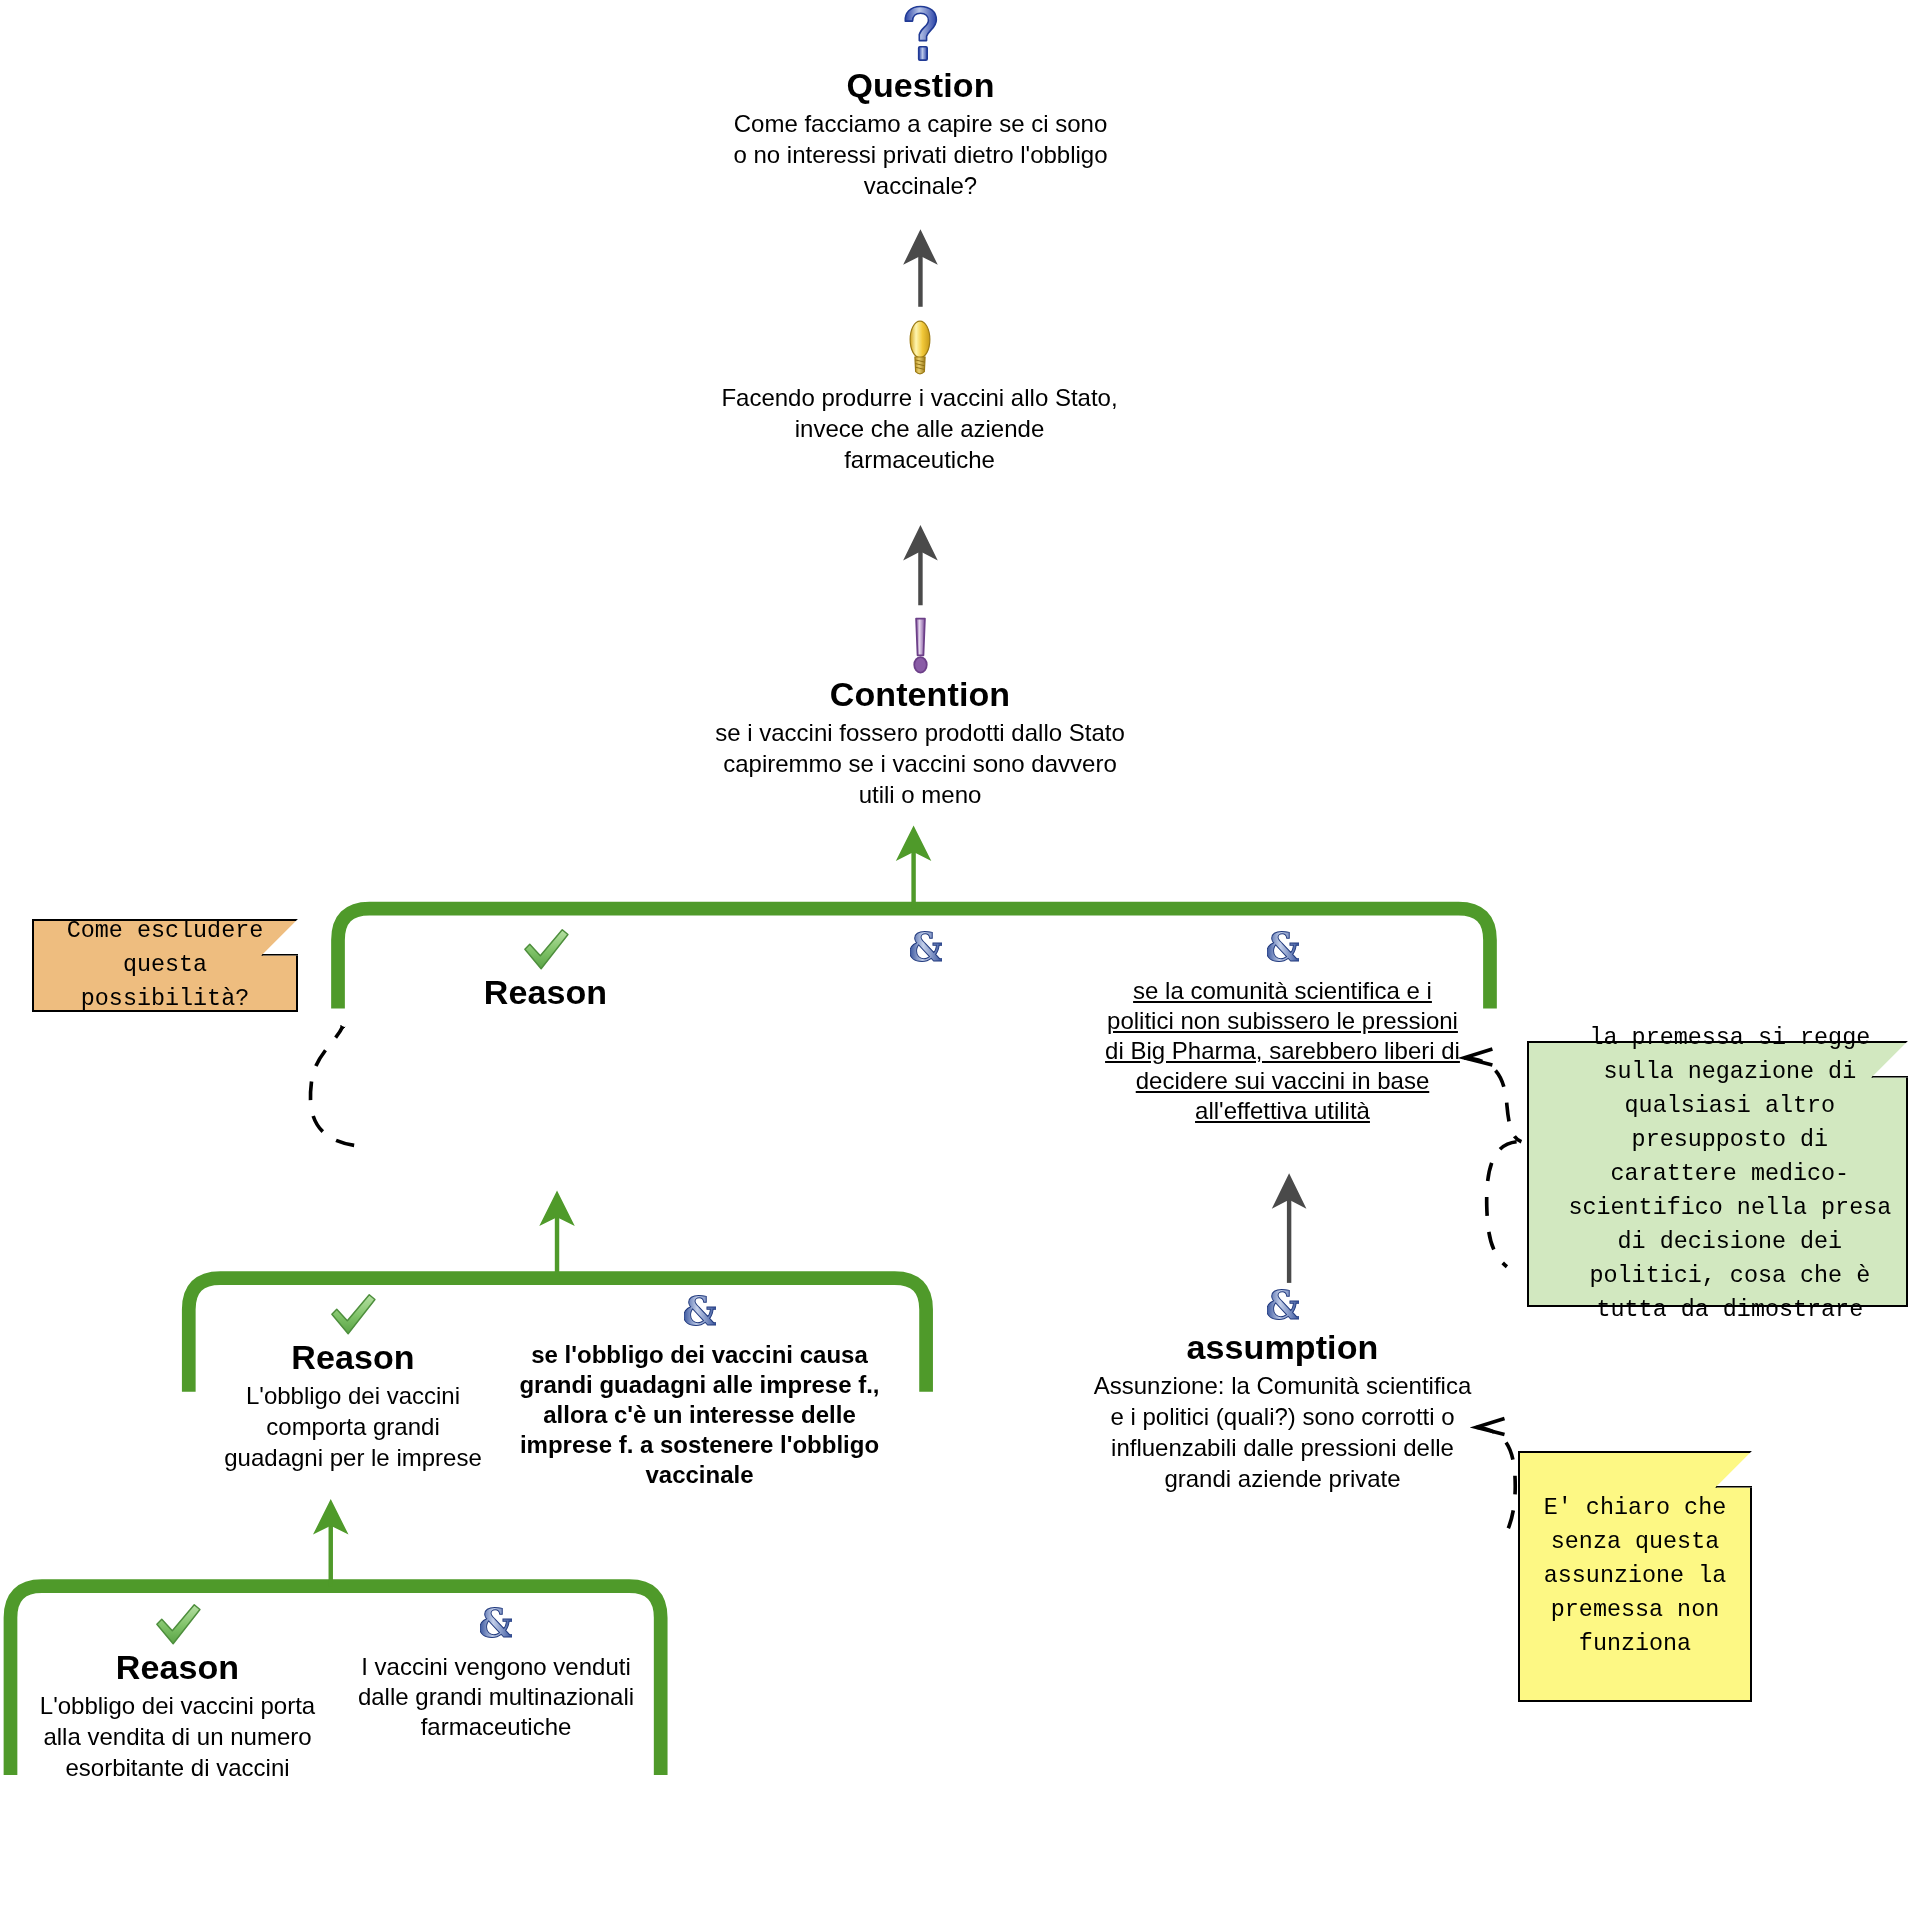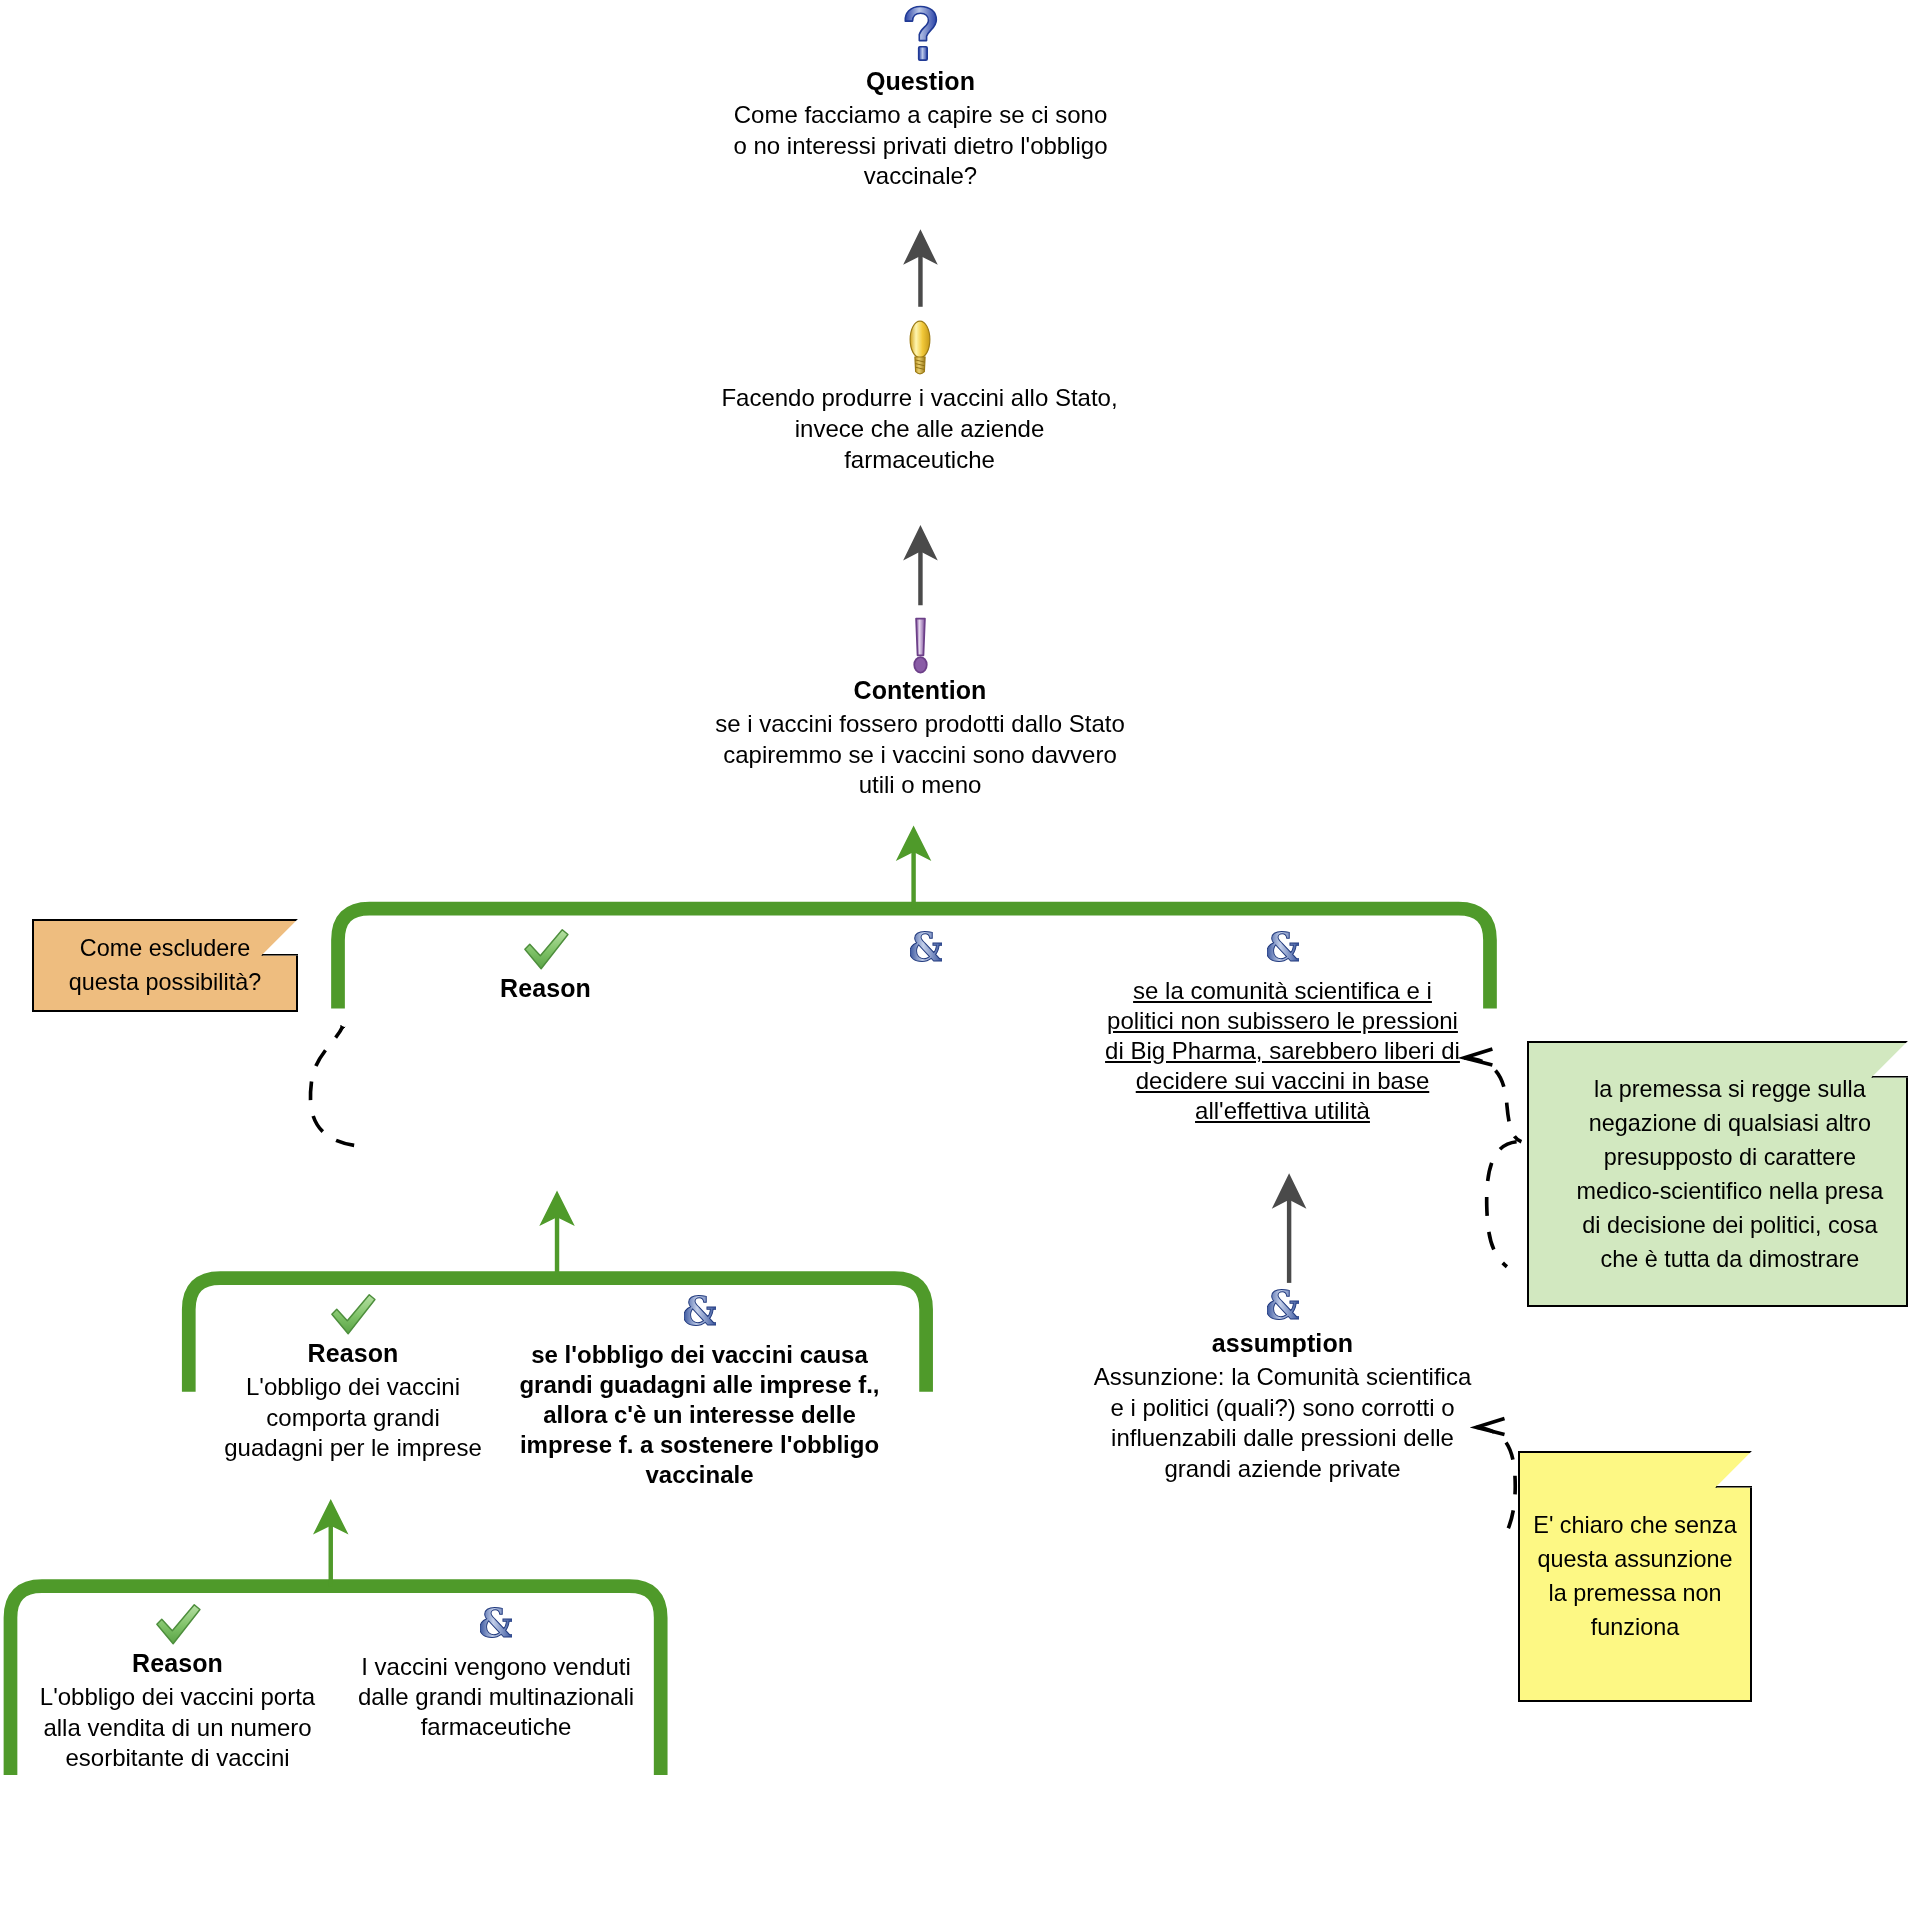--- a/index.html
+++ b/index.html
@@ -11,33 +11,33 @@
   }
   #stage{position:absolute;left:0;top:0;width:1926px;height:1918px;}
 
   
   #wires{position:absolute;left:0;top:0;width:1926px;height:1918px;}
 
   
   .node{position:absolute;text-align:center;}
   .node .icon{display:block;margin:0 auto 3.2px auto;line-height:1;}
   .node .ntitle{
-    font-weight:bold;font-size:25px;color:#000;line-height:1.05;
+    font-weight:bold;font-size:34px;color:#000;line-height:1.05;
     margin:2.4px 0 5.6px 0;letter-spacing:0.1px;
   }
   .node .nbody{
     font-size:24px;color:#000;line-height:1.28;text-align:center;
   }
   .node.compact .nbody{line-height:1.25;}
 
   
   .note{
     position:absolute;
     border:2.4px solid #000;
-    font-family:Liberation Sans, sans-serif;
+    font-family:Liberation Mono, monospace;
     font-size:23.4px;line-height:1.45;color:#000;
     text-align:center;
     box-sizing:border-box;
     padding:10.5px 11.3px 9px 11.3px;
     display:flex;align-items:center;justify-content:center;
   }
   .note .fold{
     position:absolute;top:-2.4px;right:-2.4px;width:35px;height:35px;
     background:#ffffff;
     border-left:2.4px solid #000;

